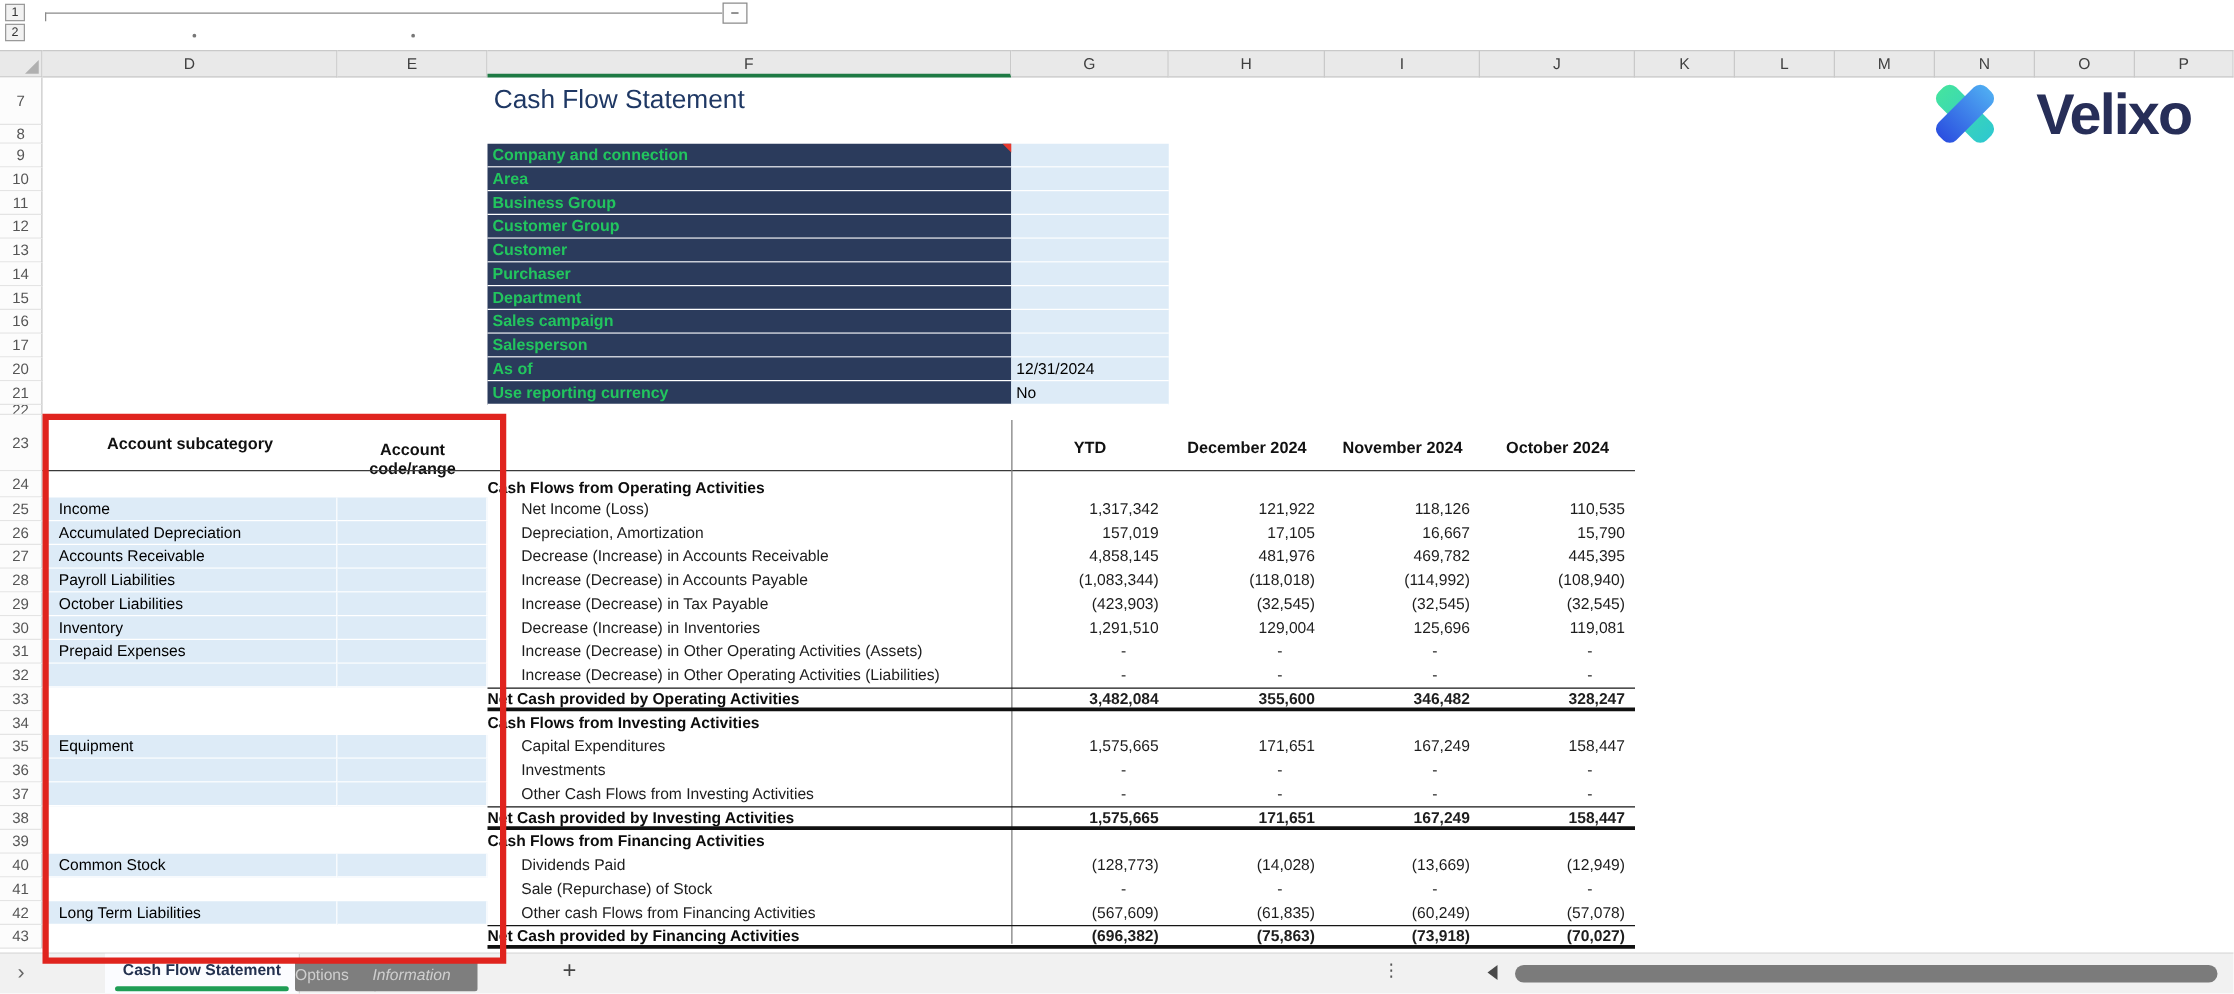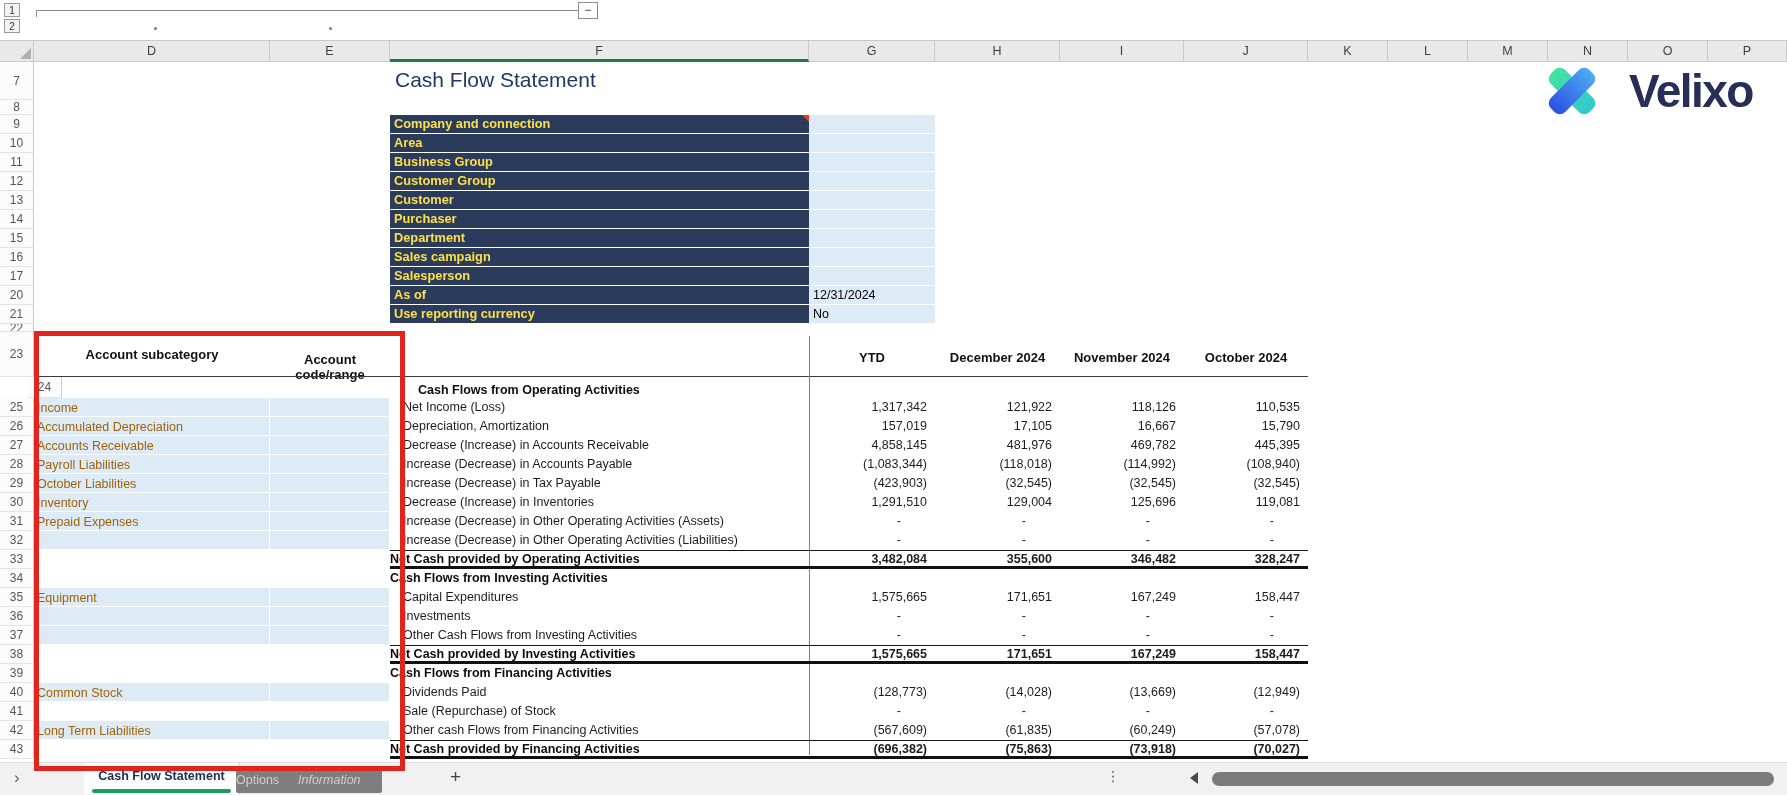--- a/index.html
+++ b/index.html
@@ -29,30 +29,30 @@
         text-align:center;line-height:20px;}
   .wD{width:236px;} .wE{width:120px;} .wF{width:419px;} .wG{width:126px;} .wH{width:125px;}
   .wI{width:124px;} .wJ{width:124px;} .w80{width:80px;} .wP{width:79px;}
   .colh.sel{border-bottom:3px solid #1e7a44;}
 
   
   #row-headers{position:absolute;left:0;top:62px;width:34px;}
   .rnum{width:34px;background:#fcfcfc;border-right:1px solid #c9c9c9;border-bottom:1px solid #e4e4e4;
         box-sizing:border-box;display:flex;align-items:center;justify-content:center;
         font-size:12px;color:#555;overflow:hidden;}
-  .h38{height:38px;} .h15{height:15px;} .h19{height:19px;} .h8{height:8px;text-decoration:underline;} .h45{height:45px;} .h21{height:21px;margin-left:28px;}
+  .h38{height:38px;} .h15{height:15px;} .h19{height:19px;} .h8{height:8px;text-decoration:underline;} .h45{height:45px;} .h21{height:21px;}
 
   
   #sheet-title{position:absolute;left:395px;top:68px;font-size:21px;color:#1f3864;white-space:nowrap;}
 
   
   #filters{position:absolute;left:390px;top:115px;width:545px;}
   .frow{position:relative;height:19px;}
   .flabel{position:absolute;left:0;top:0;width:419px;height:100%;background:#2b3b5c;
-        border-bottom:1px solid #fff;box-sizing:border-box;color:#fde047;font-weight:bold;
+        border-bottom:1px solid #fff;box-sizing:border-box;color:#22c55e;font-weight:bold;
         font-size:12.8px;line-height:18px;padding-left:4px;white-space:nowrap;overflow:hidden;}
   .fvalue{position:absolute;left:419px;top:0;width:126px;height:100%;background:#ddebf7;
         border-bottom:1px solid #fff;box-sizing:border-box;font-size:12.5px;line-height:18px;
         padding-left:4px;color:#000;}
   #asof-row{position:absolute;left:390px;top:286px;width:545px;height:19px;}
   #currency-row{position:absolute;left:390px;top:305px;width:545px;height:19px;}
   #comment-tri{position:absolute;left:802px;top:115px;width:0;height:0;
         border-top:7px solid #e8392e;border-left:7px solid transparent;z-index:5;}
 
   
@@ -66,27 +66,27 @@
   #hdr-underline{position:absolute;left:34px;top:376px;width:1274px;height:1px;background:#3a3a3a;}
   #fg-vline{position:absolute;left:809px;top:336px;width:1px;height:419px;background:#7e7e7e;}
 
   
   #statement{position:absolute;left:0;top:377px;width:1787px;}
   .srow{position:relative;height:19px;}
   .srow.h21{height:21px;}
   .dcell{position:absolute;left:34px;top:0;bottom:0;width:236px;box-sizing:border-box;}
   .ecell{position:absolute;left:270px;top:0;bottom:0;width:120px;box-sizing:border-box;}
   .blue{background:#ddebf7;border-bottom:1px solid #fff;border-right:1px solid #fff;}
-  .dtxt{font-size:12.5px;line-height:19px;padding-left:3px;color:#a16207;white-space:nowrap;}
+  .dtxt{font-size:12.5px;line-height:19px;padding-left:13px;color:#000000;white-space:nowrap;}
   .band{position:absolute;left:390px;top:0;bottom:0;width:918px;box-sizing:border-box;}
   .total .band{border-top:1px solid #161616;border-bottom:3px solid #111;}
   .fcell{position:absolute;left:390px;top:0;width:419px;height:100%;font-size:12.5px;
         line-height:19px;color:#1d1d1d;white-space:nowrap;box-sizing:border-box;}
   .h21 .fcell{line-height:27px;}
-  .detail .fcell{padding-left:13px;}
+  .detail .fcell{padding-left:27px;}
   .section .fcell,.total .fcell{font-weight:bold;color:#0d0d0d;}
   .num{position:absolute;top:0;height:100%;font-size:12.5px;line-height:19px;text-align:right;
         color:#1d1d1d;box-sizing:border-box;padding-right:8px;}
   .n0{left:809px;width:126px;} .n1{left:935px;width:125px;}
   .n2{left:1060px;width:124px;} .n3{left:1184px;width:124px;}
   .total .num{font-weight:bold;}
   .num.dash{padding-right:34px;}
 
   
   #red-box{position:absolute;left:34px;top:331px;width:371px;height:440px;

